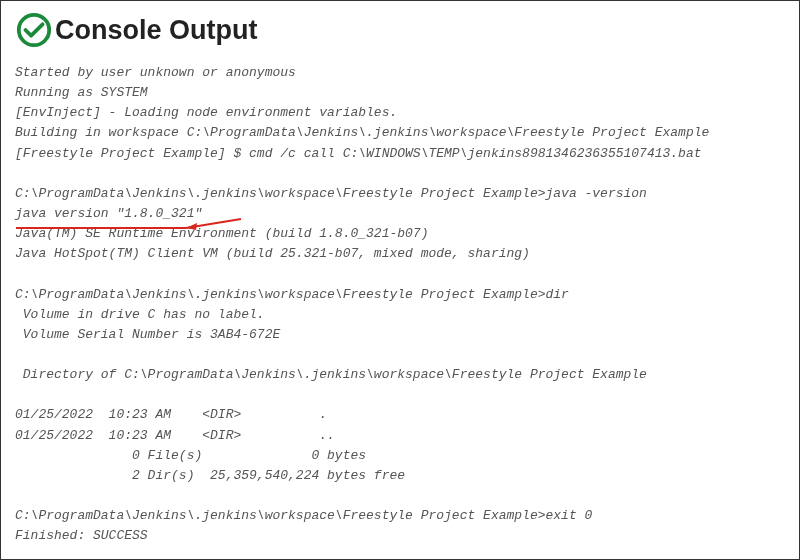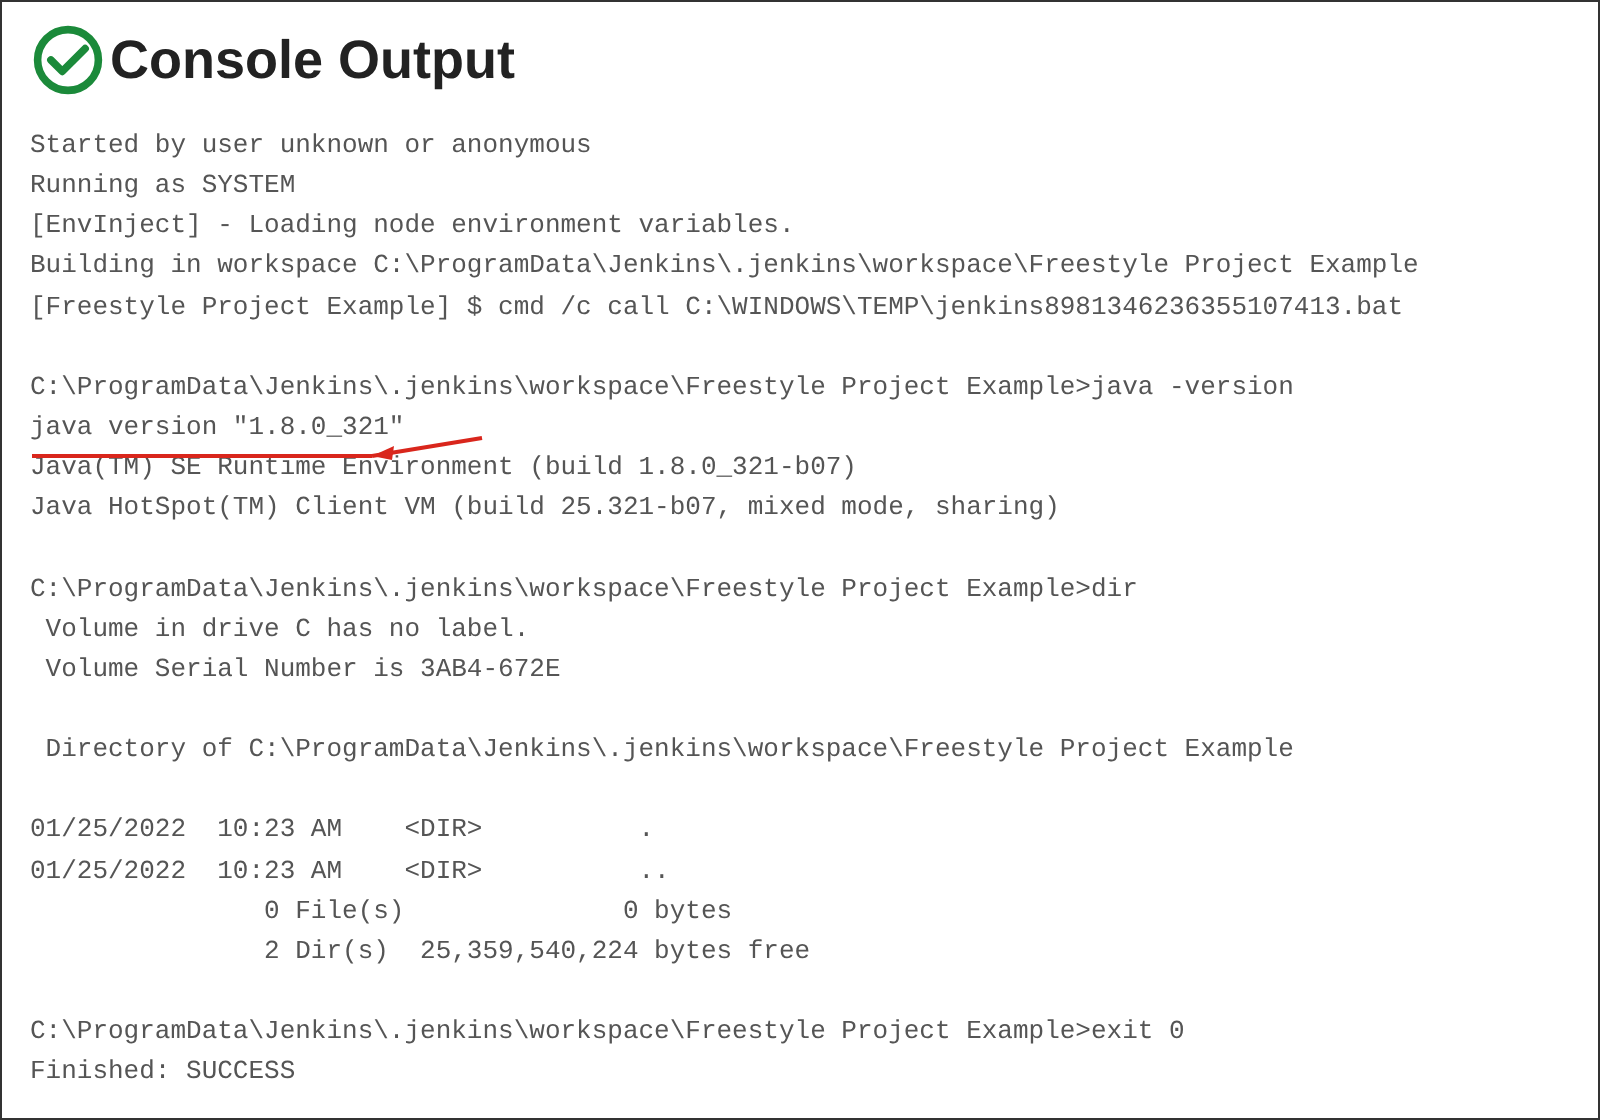--- a/index.html
+++ b/index.html
@@ -28,20 +28,21 @@
       font-weight: 700;
       color: #222;
       margin-left: 2px;
     }
     .console {
       font-family: "Courier New", Courier, monospace;
       font-size: 13px;
       line-height: 1.55;
       color: #555;
       white-space: pre;
+      font-style: italic;
     }
     .arrow-annotation {
       position: absolute;
       left: 15px;
       top: 215px;
       pointer-events: none;
     }
   </style>
 </head>
 <body>

